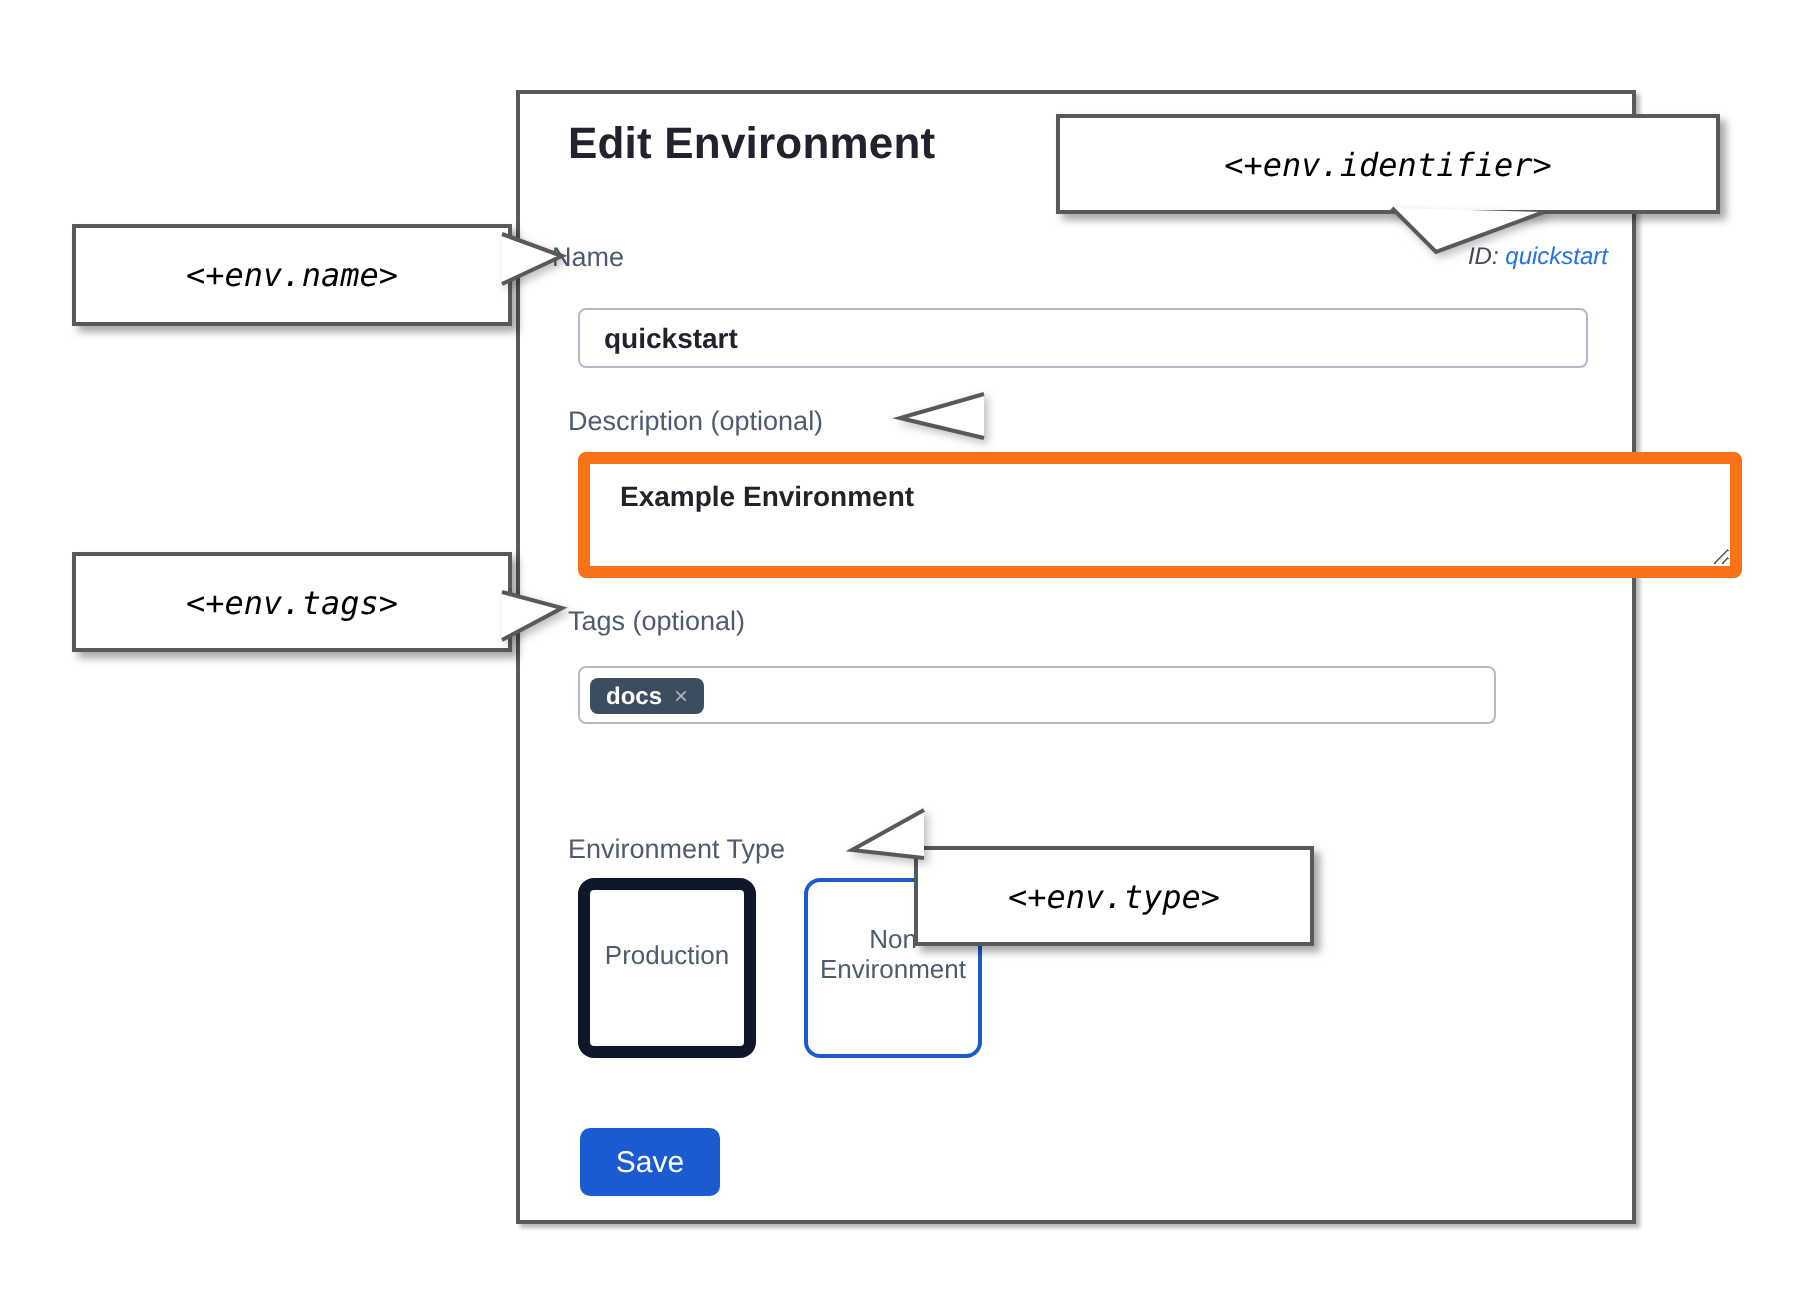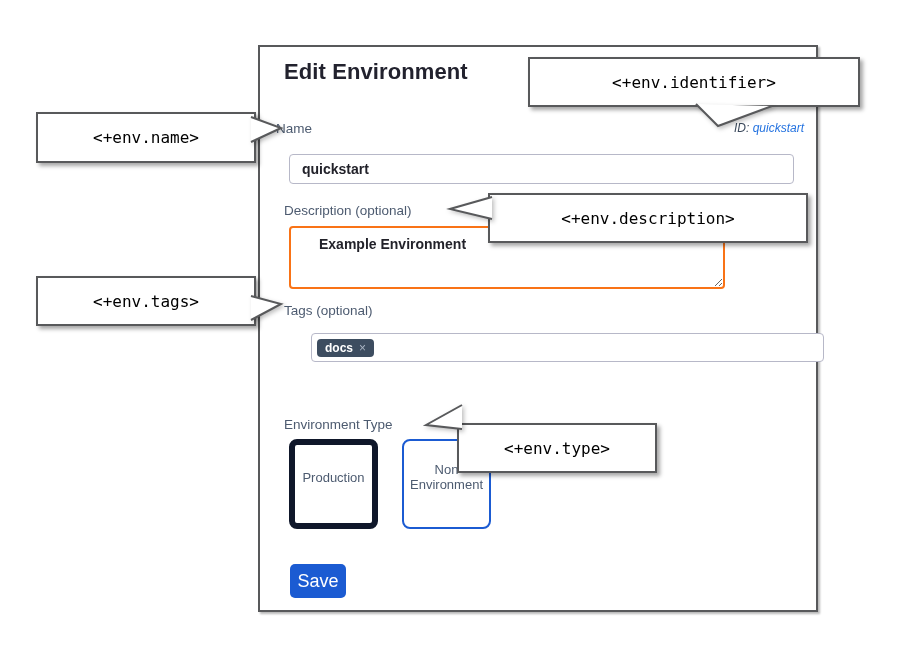--- a/index.html
+++ b/index.html
@@ -25,30 +25,30 @@
   .id-label { color: #3c4a5d; }
   .id-value { color: #2573e0; cursor: pointer; }
   .text-input {
     position: absolute; left: 29px; width: 505px; height: 30px;
     border: 1px solid #b7b8c8; border-radius: 4px; background: #fff;
     font-family: "Liberation Sans", sans-serif;
     font-size: 14px; font-weight: 700; color: #22222a; padding: 0 12px;
     outline: none;
   }
   .desc-area {
-    position: absolute; left: 29px; top: 179px; width: 436px; height: 63px;
-    border: 2px solid #f97316; border-radius: 4px; background: #fff;
+    position: absolute; left: 29px; top: 179px; width: 582px; height: 63px;
+    border: 6px solid #f97316; border-radius: 4px; background: #fff;
     font-family: "Liberation Sans", sans-serif;
-    font-size: 14px; font-weight: 700; color: #22222a; padding: 8px 28px;
+    font-size: 14px; font-weight: 700; color: #22222a; padding: 8px 15px;
     resize: both; outline: none;
   }
   .tags-box {
-    position: absolute; left: 29px; top: 286px; width: 513px; height: 29px;
+    position: absolute; left: 29px; top: 286px; width: 459px; height: 29px;
     border: 1px solid #b7b8c8; border-radius: 4px; background: #fff;
-    display: flex; align-items: center; padding: 0 5px; margin-left: 22px;
+    display: flex; align-items: center; padding: 0 5px;
   }
   .tag-chip {
     display: inline-flex; align-items: center; gap: 6px;
     background: #3d4d60; color: #ffffff; border-radius: 4px;
     font-size: 12px; font-weight: 700; padding: 3px 8px; line-height: 1;
   }
   .tag-x { color: #a9b4c2; font-weight: 400; font-size: 12px; cursor: pointer; }
 
   .type-cards { position: absolute; left: 29px; top: 392px; display: flex; gap: 24px; }
   .type-card {
@@ -61,33 +61,33 @@
   .type-card.selected { border: 2px solid #1b5bd2; }
   .corner-check {
     position: absolute; top: 0; right: 0; width: 0; height: 0;
     border-top: 28px solid #1b5bd2; border-left: 28px solid transparent;
   }
   .corner-check-mark {
     position: absolute; top: 0px; right: 2px; color: #ffffff;
     font-size: 11px; font-weight: 700;
   }
   .save-btn {
-    position: absolute; left: 30px; top: 517px; width: 56px; height: 34px;
+    position: absolute; left: 30px; top: 517px; width: 70px; height: 34px;
     background: #1b5bd2; color: #ffffff; border: none; border-radius: 5px;
-    font-family: "Liberation Sans", sans-serif; font-size: 18px; font-weight: 400;
+    font-family: "Liberation Sans", sans-serif; font-size: 15px; font-weight: 400;
     cursor: pointer;
   }
 
   
   .callout {
     position: absolute; background: #ffffff; border: 2px solid #58595b;
     box-shadow: 3px 3px 4px rgba(0,0,0,0.35);
     display: flex; align-items: center; justify-content: center;
     font-family: "DejaVu Sans Mono", "Liberation Mono", monospace;
-    font-size: 16px; color: #000000; z-index: 5; white-space: nowrap;
+    font-size: 16px; color: #000000; z-index: 5; white-space: nowrap; font-style: italic;
   }
   .tail { position: absolute; z-index: 6; filter: drop-shadow(2px 2px 2px rgba(0,0,0,0.25)); }
   .tail path { fill: #ffffff; stroke: #58595b; stroke-width: 2; stroke-linejoin: miter; }
 </style>
 </head>
 <body>
 
 <div class="stage">
 
   <div class="dialog">
@@ -129,21 +129,20 @@
   <div class="callout" style="left:528px; top:57px; width:332px; height:50px;">&lt;+env.identifier&gt;</div>
   <svg class="tail" style="left:690px; top:100px;" width="90" height="32" viewBox="0 0 90 32">
     <path d="M 6 4 L 28 26 L 82 6"></path>
   </svg>
 
   <div class="callout" style="left:36px; top:112px; width:220px; height:51px;">&lt;+env.name&gt;</div>
   <svg class="tail" style="left:248px; top:110px;" width="38" height="38" viewBox="0 0 38 38">
     <path d="M 3 7 L 33 18 L 3 32"></path>
   </svg>
 
-  <div class="callout" style="left:488px; top:193px; width:320px; height:50px;">&lt;+env.description&gt;</div>
   <svg class="tail" style="left:445px; top:192px;" width="50" height="32" viewBox="0 0 50 32">
     <path d="M 47 5 L 5 17 L 47 27"></path>
   </svg>
 
   <div class="callout" style="left:36px; top:276px; width:220px; height:50px;">&lt;+env.tags&gt;</div>
   <svg class="tail" style="left:248px; top:290px;" width="38" height="38" viewBox="0 0 38 38">
     <path d="M 3 6 L 33 14 L 3 30"></path>
   </svg>
 
   <div class="callout" style="left:457px; top:383px; width:200px; height:50px;margin-top:40px;">&lt;+env.type&gt;</div>

